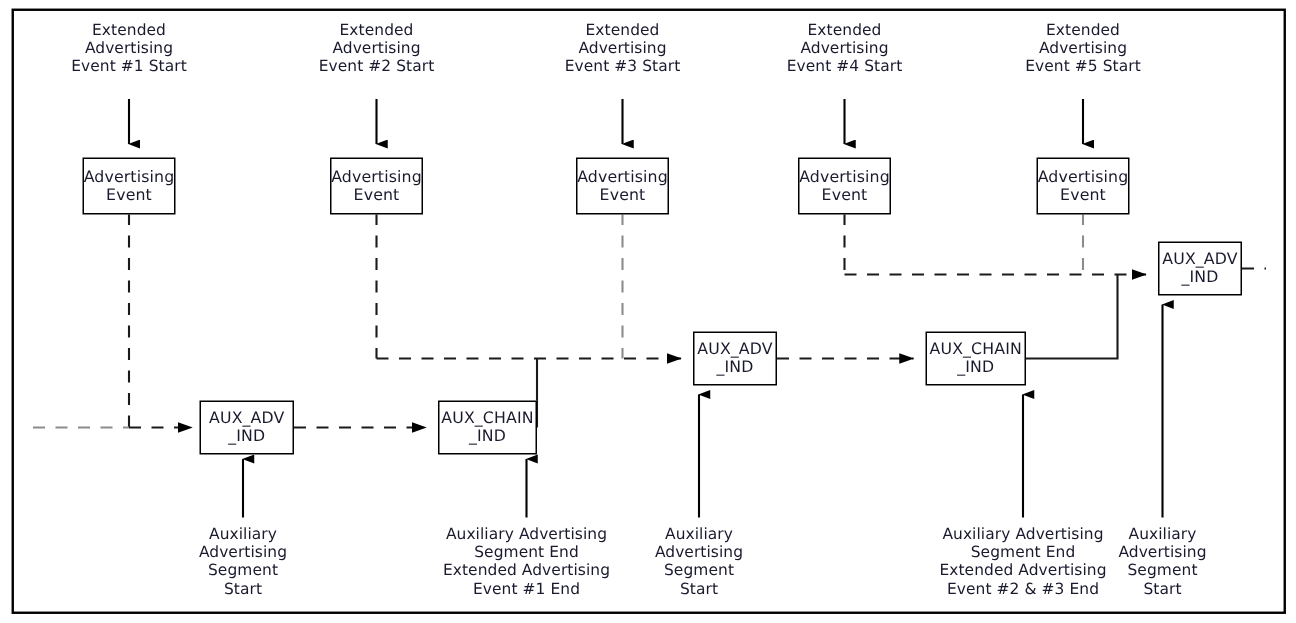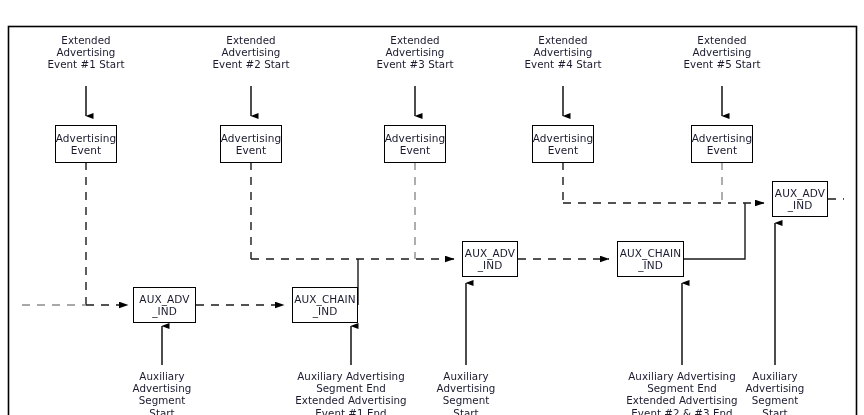--- a/index.html
+++ b/index.html
@@ -5,21 +5,20 @@
 <style>
   html,body{margin:0;padding:0;background:#ffffff;}
   body{
     font-family:"DejaVu Sans","Liberation Sans",sans-serif;
     width:864px;height:415px;overflow:hidden;
   }
   #stage{
     position:relative;
     width:864px;height:364px;
     background:#ffffff;
-    margin-top:20px;
   }
   #diagram-svg{
     position:absolute;left:0;top:0;
     width:864px;height:415px;
   }
   .node-box{
     position:absolute;
     box-sizing:border-box;
     border:1.4px solid #000000;
     background:#ffffff;

